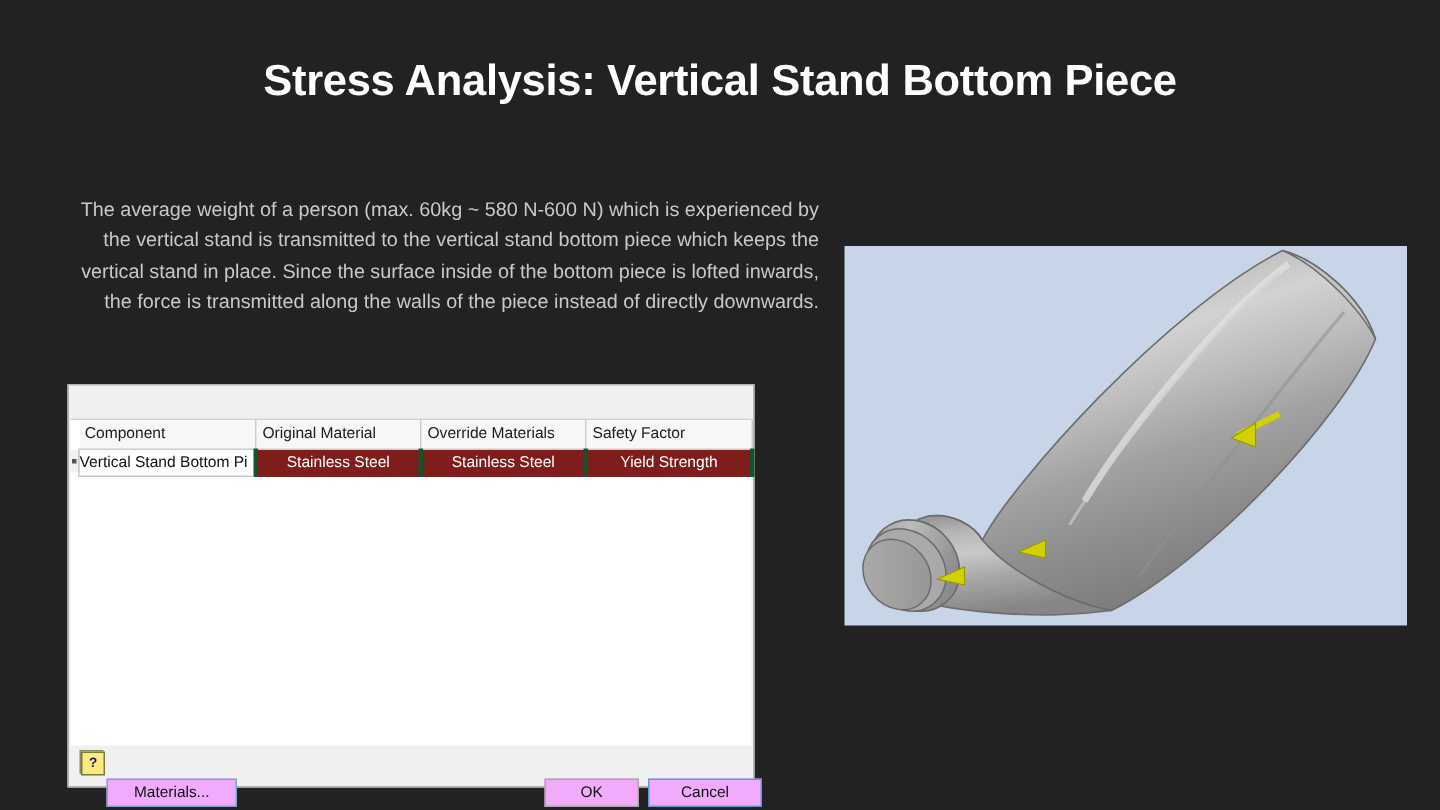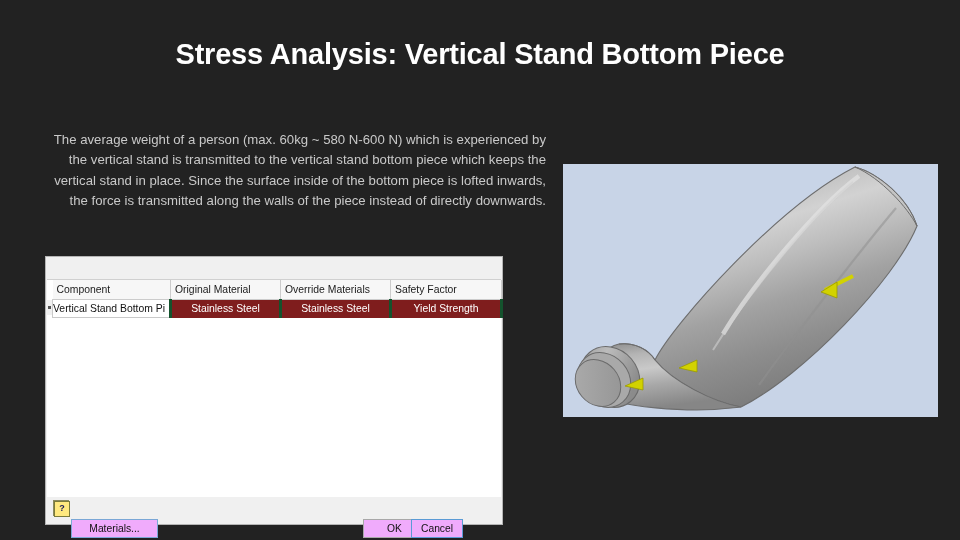--- a/index.html
+++ b/index.html
@@ -137,21 +137,21 @@
     background:#f0abfc;
     border:1px solid #a8a8a8;
     font-size:10.3px;color:#111;
     cursor:pointer;
     font-family:"Liberation Sans", sans-serif;
     padding:0;
     margin-top:20px;
   }
   .btn-materials{left:24px;width:87px;border-color:#7aa7d6;}
   .btn-ok{left:316px;width:63px;}
-  .btn-cancel{left:364px;width:52px;border-color:#5a9bd5;}
+  .btn-cancel{left:385px;width:76px;border-color:#5a9bd5;}
 </style>
 </head>
 <body>
 
 <div class="slide">
 
   <div class="slide-title">Stress Analysis: Vertical Stand Bottom Piece</div>
 
   <div class="body-text">The average weight of a person (max. 60kg  ~ 580 N-600 N) which is experienced by the vertical stand is transmitted to the vertical stand bottom piece which keeps the vertical stand in place. Since the surface inside of the bottom piece is lofted inwards, the force is transmitted along the walls of the piece instead of directly downwards.</div>
 

